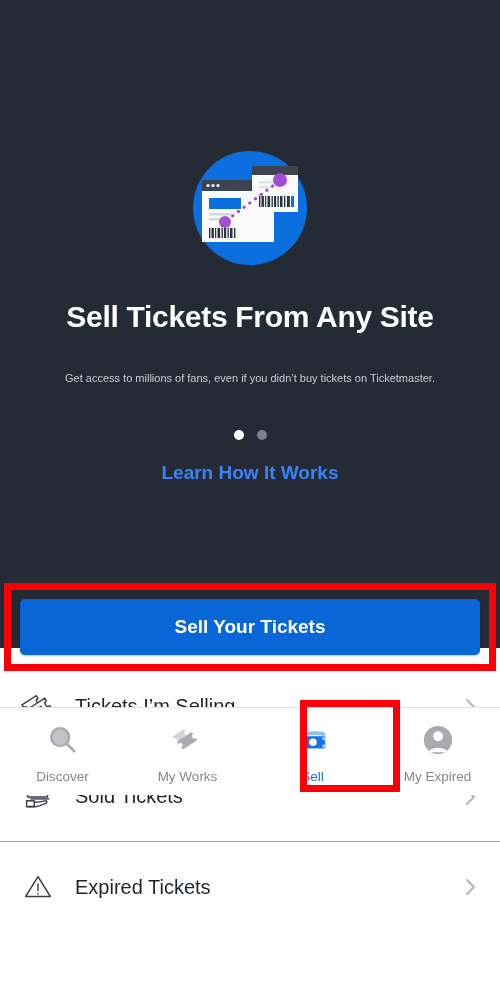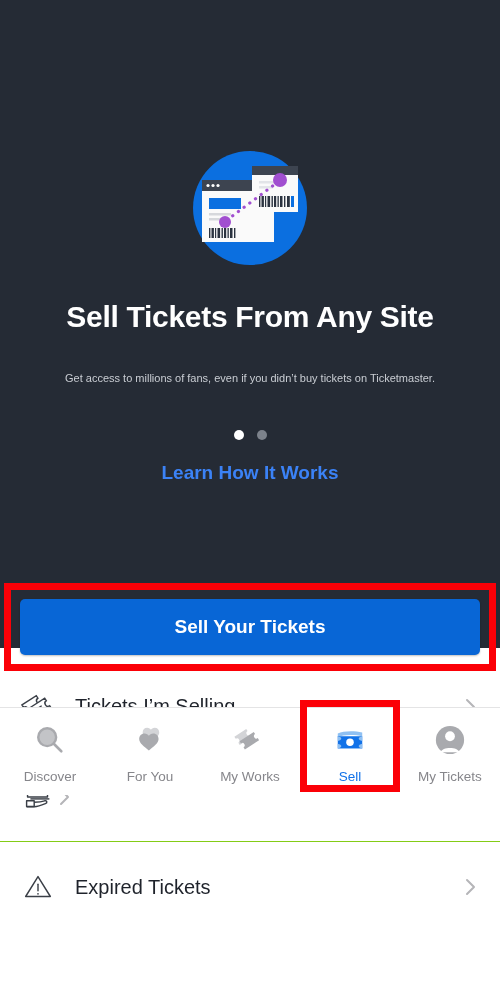--- a/index.html
+++ b/index.html
@@ -273,20 +273,21 @@
         <svg viewBox="0 0 40 40" width="38" height="38">
           <g fill="none" stroke="#3a3f47" stroke-width="1.5" stroke-linejoin="round">
             <rect x="9" y="9" width="21" height="11"></rect>
             <ellipse cx="19.5" cy="14.5" rx="2.6" ry="2.2"></ellipse>
             <path d="M12 22 h20"></path>
             <rect x="8" y="24" width="8" height="6"></rect>
             <path d="M16 25.5 c5 0 7 0 11 -1.5 c2.5 -0.8 3.2 2 0.8 3 c-4 1.7 -8 3.2 -11.8 3.2 H8"></path>
           </g>
         </svg>
       </span>
+      <span class="menu-label">Sold Tickets</span>
       <span class="chevron">
         <svg viewBox="0 0 14 22" width="14" height="22">
           <polyline points="3,4 10,11 3,18" fill="none" stroke="#b5b5b8" stroke-width="2" stroke-linecap="round" stroke-linejoin="round"></polyline>
         </svg>
       </span>
     </div>
 
     <div class="menu-row">
       <span class="menu-icon">
         <svg viewBox="0 0 40 40" width="38" height="38">
@@ -312,29 +313,20 @@
     <div class="nav-item">
       <span class="nav-icon">
         <svg viewBox="0 0 34 34" width="32" height="32">
           <circle cx="14" cy="14" r="9.5" fill="#c3c4c7" stroke="#a9aaae" stroke-width="2.6"></circle>
           <line x1="21" y1="21" x2="29" y2="29" stroke="#a9aaae" stroke-width="2.8" stroke-linecap="round"></line>
         </svg>
       </span>
       <span class="nav-label">Discover</span>
     </div>
 
-    <div class="nav-item">
-      <span class="nav-icon">
-        <svg viewBox="0 0 34 34" width="32" height="32">
-          <path d="M22 4 c-2 0 -3.3 1.1 -4 2.1 c-0.7 -1 -2 -2.1 -4 -2.1 c-2.8 0 -4.8 2.2 -4.8 5 c0 3.7 4.4 6.7 8.8 10.4 c4.4 -3.7 8.8 -6.7 8.8 -10.4 c0 -2.8 -2 -5 -4.8 -5 z" fill="#d3d4d7"></path>
-          <path d="M17 10 c-2.3 0 -3.9 1.3 -4.7 2.5 c-0.8 -1.2 -2.4 -2.5 -4.7 -2.5 c-3.3 0 -5.6 2.6 -5.6 5.9 c0 4.4 5.2 7.9 10.3 12.3 c5.1 -4.4 10.3 -7.9 10.3 -12.3 c0 -3.3 -2.3 -5.9 -5.6 -5.9 z" transform="translate(3.5,0)" fill="#a9aaae"></path>
-        </svg>
-      </span>
-      <span class="nav-label">For You</span>
-    </div>
 
     <div class="nav-item">
       <span class="nav-icon">
         <svg viewBox="0 0 34 34" width="32" height="32">
           <g transform="rotate(-33 17 17)">
             <path d="M5 5 h15 v2.6 a2.6 2.6 0 0 0 0 5.2 V15.4 H5 v-2.6 a2.6 2.6 0 0 0 0 -5.2 Z" fill="#d3d4d7"></path>
             <path d="M7 12 h18 v2.6 a2.6 2.6 0 0 0 0 5.2 V22.4 H7 v-2.6 a2.6 2.6 0 0 0 0 -5.2 Z" fill="#a9aaae"></path>
           </g>
         </svg>
       </span>
@@ -357,19 +349,19 @@
     </div>
 
     <div class="nav-item">
       <span class="nav-icon">
         <svg viewBox="0 0 34 34" width="32" height="32">
           <circle cx="17" cy="17" r="15" fill="#a9aaae"></circle>
           <circle cx="17" cy="13" r="5.2" fill="#ffffff"></circle>
           <path d="M7 30 c1.5 -6 18.5 -6 20 0 Z" fill="#ffffff"></path>
         </svg>
       </span>
-      <span class="nav-label">My Tickets</span>
+      <span class="nav-label">My Expired</span>
     </div>
 
   </div>
   <div class="annot-sell"></div>
 
 </div>
 
 </body></html>

